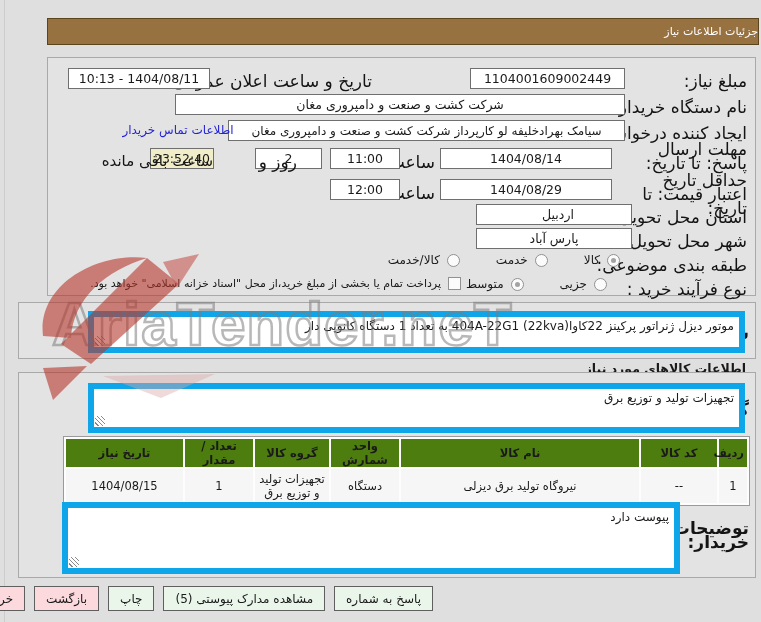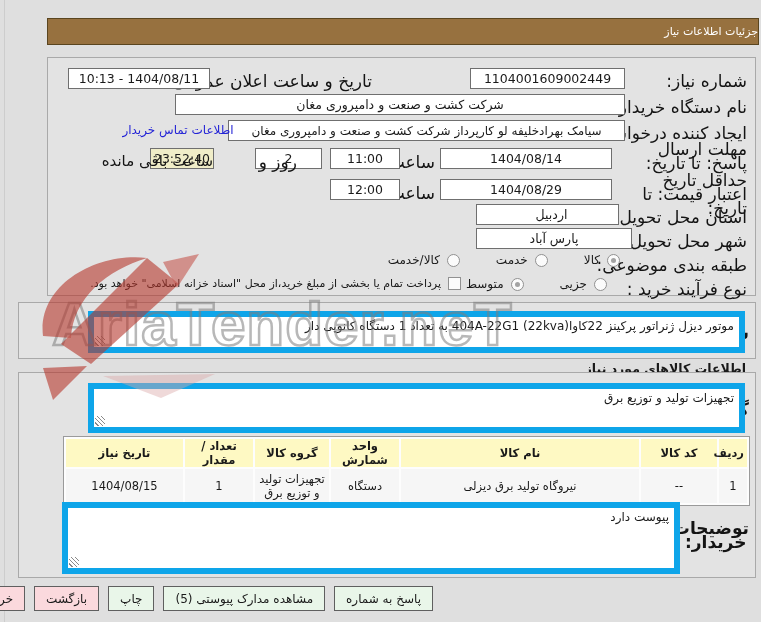--- a/index.html
+++ b/index.html
@@ -50,21 +50,21 @@
   .grip{position:absolute;left:1px;bottom:1px;width:10px;height:10px;
         background:repeating-linear-gradient(45deg,transparent 0 2px,#8a8a8a 2px 3px);}
 
   .secheader{position:absolute;right:15px;top:361px;font-size:12.5px;font-weight:bold;}
 
   table.tbl{
     position:absolute;left:44px;top:63px;width:685px;
     border:1px solid #9a9a9a;border-spacing:2px;background:#fdfdfd;
     table-layout:fixed;direction:rtl;
   }
-  table.tbl th{background:#fef9c3;font-size:11.5px;font-weight:bold;height:26px;padding:0 3px;}
+  table.tbl th{background:#4d7c0f;font-size:11.5px;font-weight:bold;height:26px;padding:0 3px;}
   table.tbl td{background:#f6f6f6;font-size:11.5px;text-align:center;height:34px;padding:0 3px;line-height:14px;}
 
   .btnrow{position:absolute;right:328px;top:586px;display:flex;direction:rtl;gap:9px;}
   .btn{
     height:25px;border:1px solid #5f5f5f;box-sizing:border-box;background:#e9f6e9;
     font-size:12px;display:flex;align-items:center;padding:0 11px;white-space:nowrap;cursor:pointer;
   }
   .btn.pink{background:#fbd9dd;}
 
   
@@ -83,21 +83,21 @@
 
 <div class="stage">
   <div class="edge-line"></div>
 
   <div class="titlebar">
     <span>جزئیات اطلاعات نیاز</span>
   </div>
 
   <div class="panel panelA">
 
-    <div class="lbl" style="right:8px;top:13px;">شماره نیاز:</div>
+    <div class="lbl" style="right:8px;top:13px;">مبلغ نیاز:</div>
     <div class="box" style="left:422px;top:10px;width:155px;">1104001609002449</div>
     <div class="lbl" style="right:383px;top:13px;">تاریخ و ساعت اعلان عمومی:</div>
     <div class="box" style="left:20px;top:10px;width:142px;">1404/08/11 - 10:13</div>
 
     <div class="lbl" style="right:8px;top:39px;">نام دستگاه خریدار:</div>
     <div class="box" style="left:127px;top:36px;width:450px;">شرکت کشت و صنعت و دامپروری مغان</div>
 
     <div class="lbl" style="right:8px;top:65px;">ایجاد کننده درخواست:</div>
     <div class="box" style="left:180px;top:62px;width:397px;font-size:12px;">سیامک بهرادخلیفه لو کارپرداز شرکت کشت و صنعت و دامپروری مغان</div>
     <div class="link" style="left:42px;top:65px;width:176px;">اطلاعات تماس خریدار</div>
@@ -110,21 +110,21 @@
     <div class="lbl" style="right:458px;top:94px;">روز و</div>
     <div class="box yellow" style="left:102px;top:90px;width:64px;">23:52:40</div>
     <div class="lbl" style="right:542px;top:94px;font-size:15px;">ساعت باقی مانده</div>
 
     <div class="lbl wrap" style="right:8px;top:115px;width:118px;">حداقل تاریخ اعتبار قیمت: تا تاریخ:</div>
     <div class="box" style="left:392px;top:121px;width:172px;">1404/08/29</div>
     <div class="lbl" style="right:320px;top:125px;">ساعت</div>
     <div class="box" style="left:282px;top:121px;width:70px;">12:00</div>
 
     <div class="lbl" style="right:8px;top:149px;text-align:center;">استان محل تحویل:</div>
-    <div class="box" style="left:428px;top:146px;width:143px;padding-left:8px;">اردبیل</div>
+    <div class="box" style="left:428px;top:146px;width:156px;padding-left:8px;">اردبیل</div>
 
     <div class="lbl" style="right:8px;top:173px;">شهر محل تحویل:</div>
     <div class="box" style="left:428px;top:170px;width:156px;">پارس آباد</div>
 
     <div class="lbl" style="right:8px;top:197px;">طبقه بندی موضوعی:</div>
     <div class="optrow" style="right:135px;top:195px;">
       <span class="radio sel"></span>
       <span>کالا</span>
       <span class="optgap"></span>
       <span class="radio"></span>
@@ -190,21 +190,21 @@
         <td>--</td>
         <td>نیروگاه تولید برق دیزلی</td>
         <td>دستگاه</td>
         <td>تجهیزات تولید و توزیع برق</td>
         <td>1</td>
         <td>1404/08/15</td>
       </tr>
     </tbody>
       </table>
 
-    <div class="lbl bold wrap" style="right:6px;top:148px;width:64px;text-align:left;">توضیحات خریدار:</div>
+    <div class="lbl bold wrap" style="right:6px;top:148px;width:64px;text-align:right;">توضیحات خریدار:</div>
     <div class="ta" style="left:43px;top:129px;width:618px;height:72px;">
       <span>پیوست دارد</span>
       <span class="grip"></span>
     </div>
   </div>
 
   <div class="btnrow">
     <div class="btn">پاسخ به شماره</div>
     <div class="btn">مشاهده مدارک پیوستی (5)</div>
     <div class="btn">چاپ</div>

